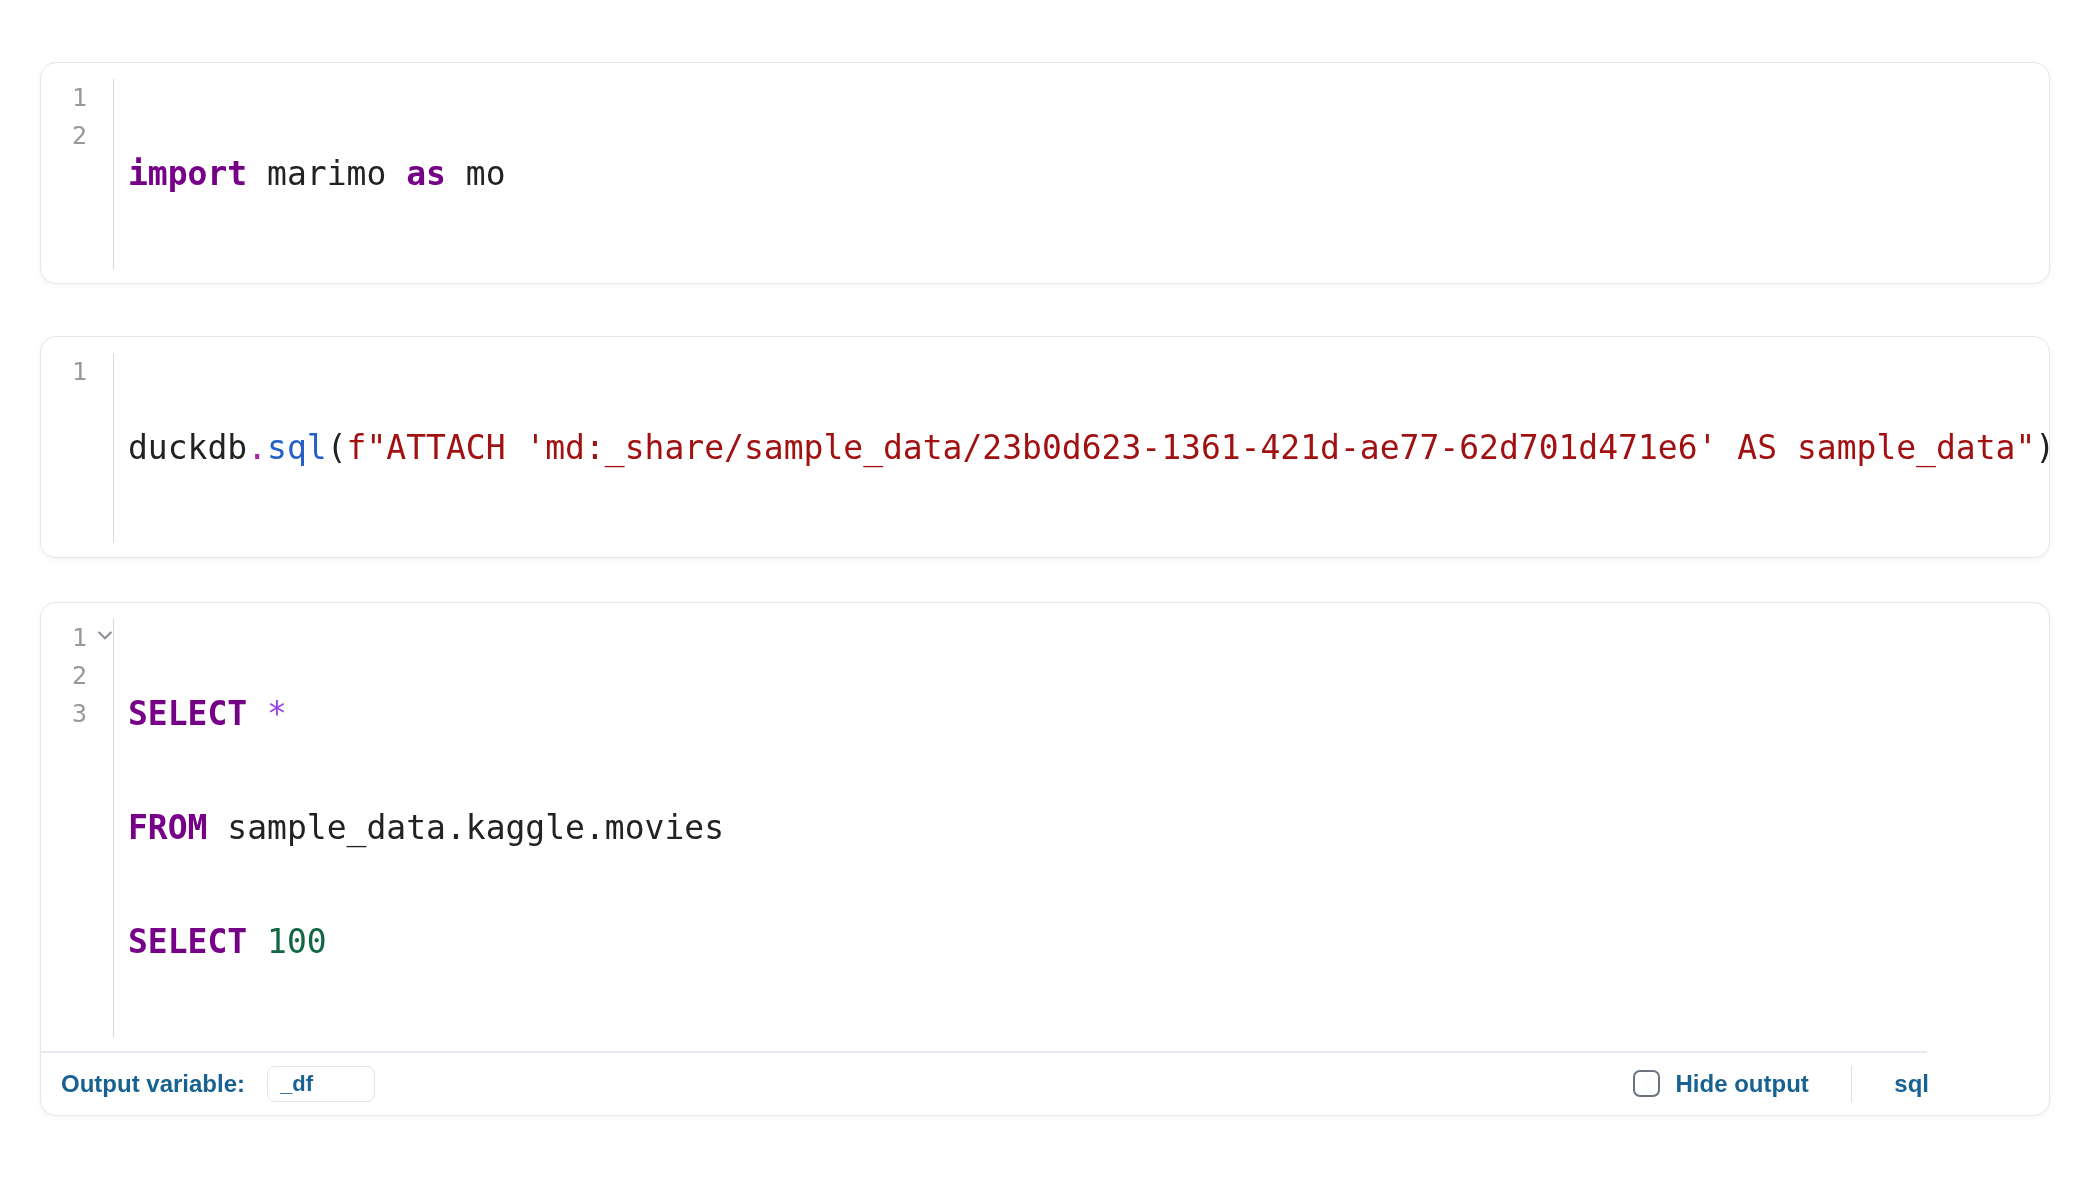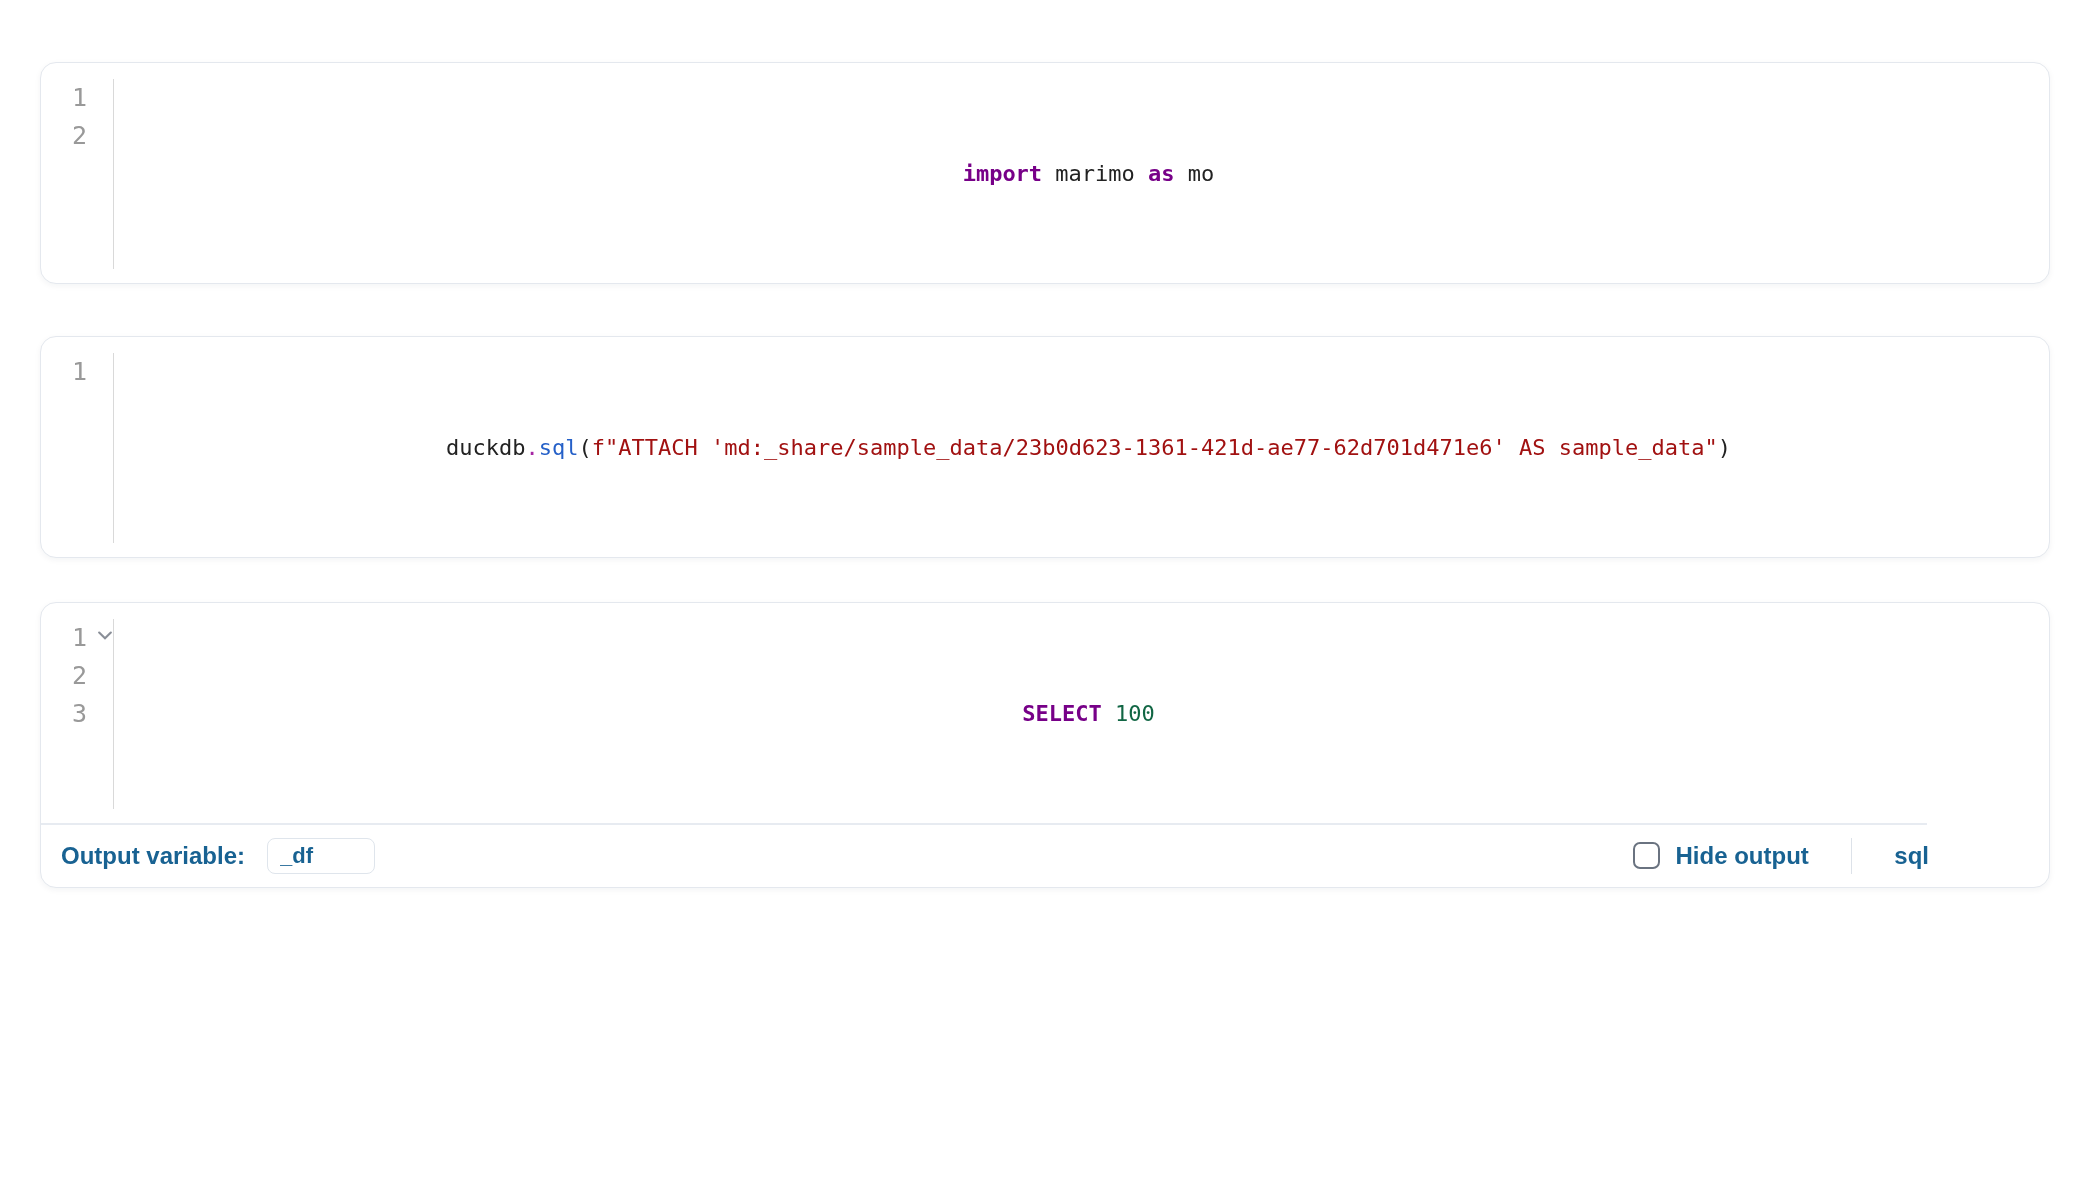--- a/index.html
+++ b/index.html
@@ -14,22 +14,22 @@
 
   .cell{background:#fff;border:1.5px solid var(--border);border-radius:16px;box-shadow:0 2px 6px rgba(25,39,59,.05);}
   .cell.imports{margin-bottom:52px;}
   .cell.attach{margin-bottom:44px;}
 
   .code-area{display:flex;padding:16px 0 14px 0;}
   .gutter{width:73px;flex:none;border-right:1px solid #d9d9d9;color:#999;
           font-family:"DejaVu Sans Mono",monospace;font-size:25px;line-height:38px;text-align:right;}
   .ln-row{position:relative;padding-right:26px;height:38px;}
   .fold{position:absolute;right:1px;top:12px;color:#8a8f98;line-height:0;cursor:pointer;}
-  .code{font-family:"DejaVu Sans Mono",monospace;font-size:22px;line-height:38px;color:var(--code);
-        padding-left:14px;white-space:pre;flex:1;overflow:hidden;text-align:center;}
+  .code{font-family:"DejaVu Sans Mono",monospace;font-size:33px;line-height:38px;color:var(--code);
+        padding-left:14px;white-space:pre;flex:1;overflow:hidden;}
   .code div{height:38px;}
   .kw{color:var(--kw);font-weight:bold;}
   .str{color:var(--str);}
   .numlit{color:var(--num);}
   .fn{color:var(--fn);}
   .op{color:var(--op);}
   .star{color:var(--star);}
 
   .hdivider{height:1.5px;background:#e7ebf1;}
   .hdivider.inset{margin-right:122px;}
@@ -81,20 +81,22 @@
           <span class="fold">
             <svg width="14" height="10" viewBox="0 0 12 8">
                 <path d="M1 1 L6 6 L11 1" fill="none" stroke="currentColor" stroke-width="1.8" stroke-linecap="round"></path>
               </svg>
           </span>
         </div>
         <div class="ln-row"><span>2</span></div>
         <div class="ln-row"><span>3</span></div>
       </div>
       <div class="code">
+        <div><span class="kw">SELECT</span><span> </span><span class="star">*</span></div>
+        <div><span class="kw">FROM</span><span> sample_data.kaggle.movies</span></div>
         <div><span class="kw">SELECT</span><span> </span><span class="numlit">100</span></div>
       </div>
     </div>
 
     <div class="hdivider inset"></div>
 
     <div class="toolbar">
       <span class="ov-label">Output variable:</span>
       <input class="ov-input" type="text" value="_df" style="">
       <div class="toolbar-right">

